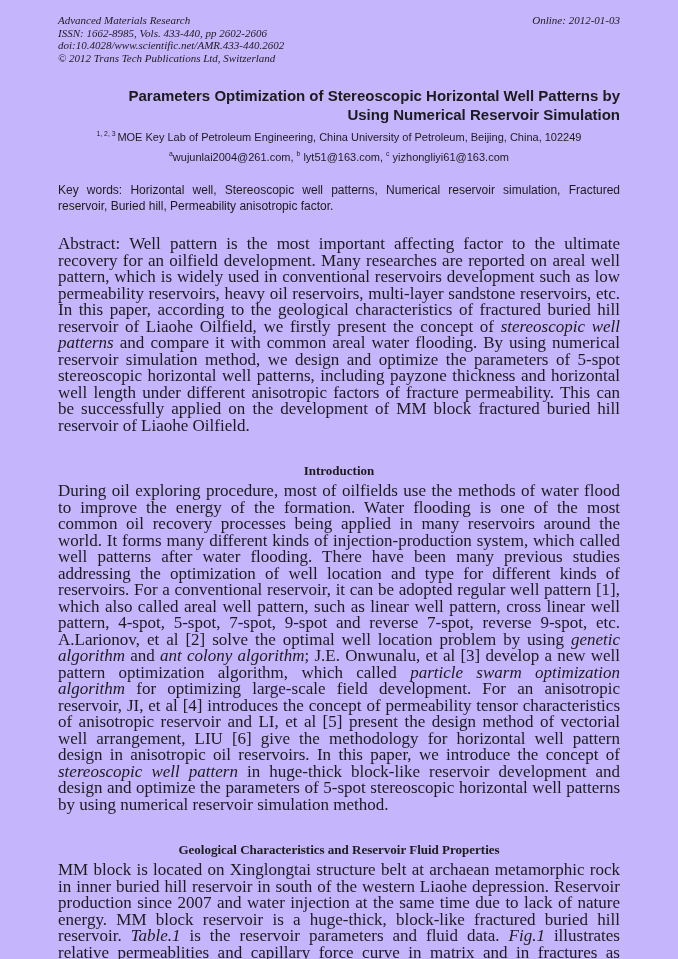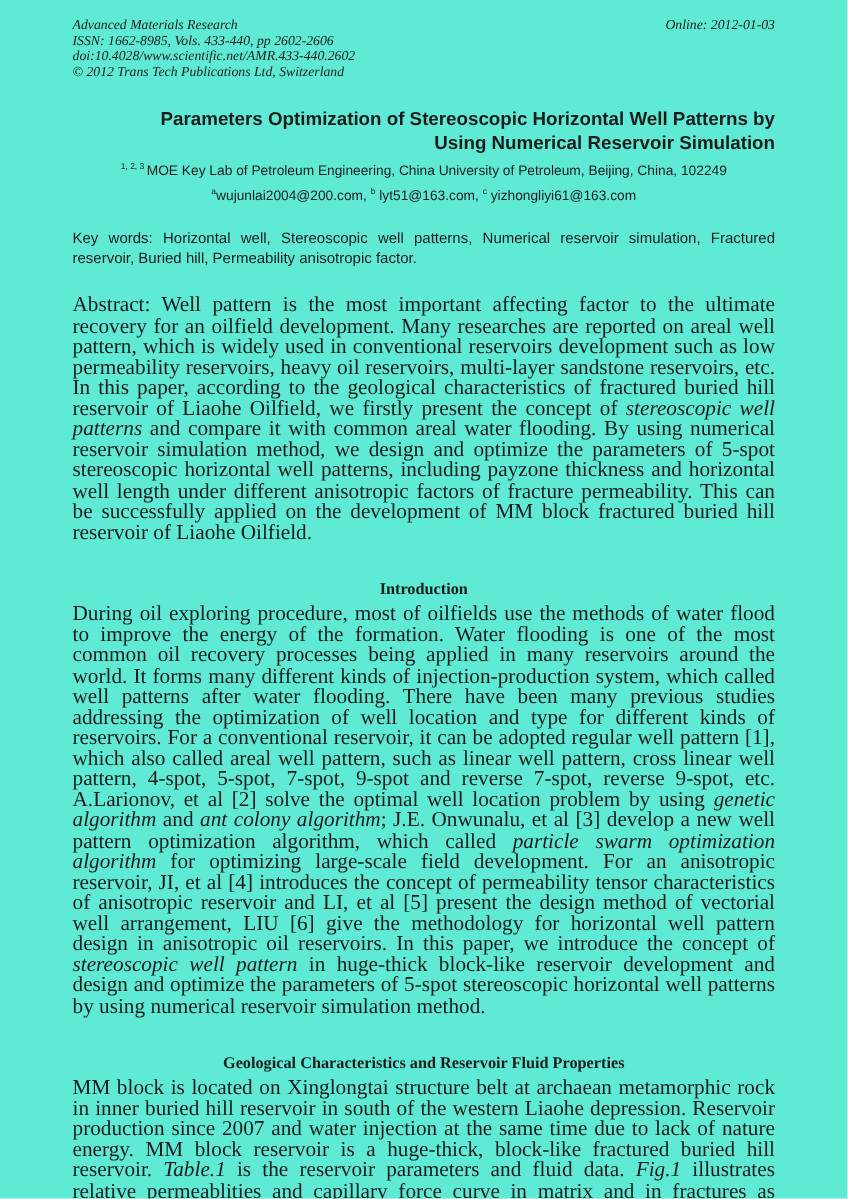--- a/index.html
+++ b/index.html
@@ -2,21 +2,21 @@
 <html><head>
 <meta charset="utf-8">
 <style>
   html, body { margin: 0; padding: 0; background: #ffffff; }
   .page {
     position: relative;
     width: 678px;
     height: 959px;
     box-sizing: border-box;
     padding: 14px 58px 0 58px;
-    background: #5eead4;
+    background: #c4b5fd;
     color: #1c1c1c;
     overflow: hidden;
   }
   .header {
     display: flex;
     justify-content: space-between;
     align-items: flex-start;
     font-family: "Liberation Serif", serif;
     font-style: italic;
     font-size: 11px;
@@ -94,21 +94,21 @@
   </div>
 
   <h1 class="title">
       <div>Parameters Optimization of Stereoscopic Horizontal Well Patterns by</div>
       <div>Using Numerical Reservoir Simulation</div>
     </h1>
 
 
   <div class="affiliation"><sup class="run-sup">1, 2, 3 </sup><span class="run-n">MOE Key Lab of Petroleum Engineering, China University of Petroleum, Beijing, China, 102249</span></div>
 
-  <div class="emails"><sup class="run-sup">a</sup><span class="run-n">wujunlai2004@200.com, </span><sup class="run-sup">b</sup><span class="run-n"> lyt51@163.com, </span><sup class="run-sup">c</sup><span class="run-n"> yizhongliyi61@163.com</span></div>
+  <div class="emails"><sup class="run-sup">a</sup><span class="run-n">wujunlai2004@261.com, </span><sup class="run-sup">b</sup><span class="run-n"> lyt51@163.com, </span><sup class="run-sup">c</sup><span class="run-n"> yizhongliyi61@163.com</span></div>
 
   <p class="keywords"><span class="run-b">Key words: </span><span class="run-n">Horizontal well, Stereoscopic well patterns, Numerical reservoir simulation, Fractured reservoir, Buried hill, Permeability anisotropic factor.</span></p>
 
   <p class="abstract"><span class="run-b">Abstract: </span><span class="run-n">Well pattern is the most important affecting factor to the ultimate recovery for an oilfield development. Many researches are reported on areal well pattern, which is widely used in conventional reservoirs development such as low permeability reservoirs, heavy oil reservoirs, multi-layer sandstone reservoirs, etc. In this paper, according to the geological characteristics of fractured buried hill reservoir of Liaohe Oilfield, we firstly present the concept of </span><span class="run-i">stereoscopic well patterns</span><span class="run-n"> and compare it with common areal water flooding. By using numerical reservoir simulation method, we design and optimize the parameters of 5-spot stereoscopic horizontal well patterns, including payzone thickness and horizontal well length under different anisotropic factors of fracture permeability. This can be successfully applied on the development of MM block fractured buried hill reservoir of Liaohe Oilfield.</span></p>
 
   <h2 class="section-heading">Introduction</h2>
 
   <p class="body-para"><span class="run-n">During oil exploring procedure, most of oilfields use the methods of water flood to improve the energy of the formation. Water flooding is one of the most common oil recovery processes being applied in many reservoirs around the world. It forms many different kinds of injection-production system, which called well patterns after water flooding. There have been many previous studies addressing the optimization of well location and type for different kinds of reservoirs. For a conventional reservoir, it can be adopted regular well pattern [1], which also called areal well pattern, such as linear well pattern, cross linear well pattern, 4-spot, 5-spot, 7-spot, 9-spot and reverse 7-spot, reverse 9-spot, etc. A.Larionov, et al [2] solve the optimal well location problem by using </span><span class="run-i">genetic algorithm</span><span class="run-n"> and </span><span class="run-i">ant colony algorithm</span><span class="run-n">; J.E. Onwunalu, et al [3] develop a new well pattern optimization algorithm, which called </span><span class="run-i">particle swarm optimization algorithm</span><span class="run-n"> for optimizing large-scale field development. For an anisotropic reservoir, JI, et al [4] introduces the concept of permeability tensor characteristics of anisotropic reservoir and LI, et al [5] present the design method of vectorial well arrangement, LIU [6] give the methodology for horizontal well pattern design in anisotropic oil reservoirs. In this paper, we introduce the concept of </span><span class="run-i">stereoscopic well pattern</span><span class="run-n"> in huge-thick block-like reservoir development and design and optimize the parameters of 5-spot stereoscopic horizontal well patterns by using numerical reservoir simulation method.</span></p>
 
   <h2 class="section-heading">Geological Characteristics and Reservoir Fluid Properties</h2>

